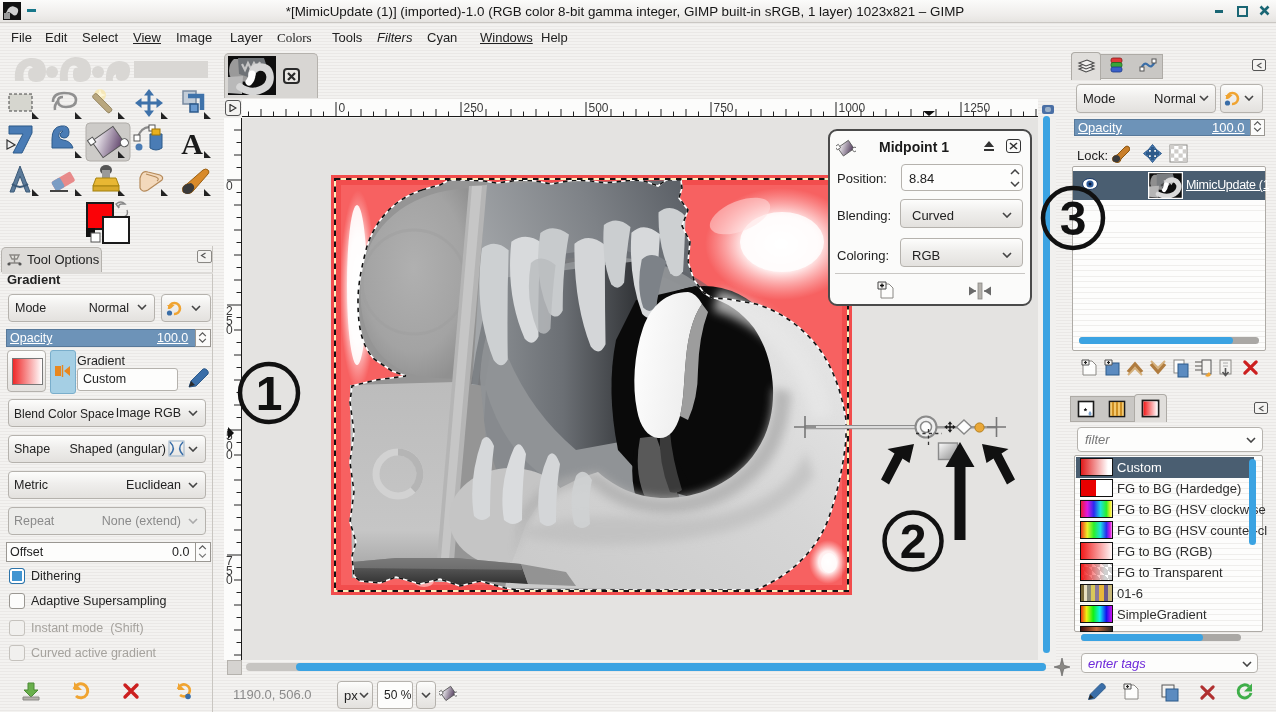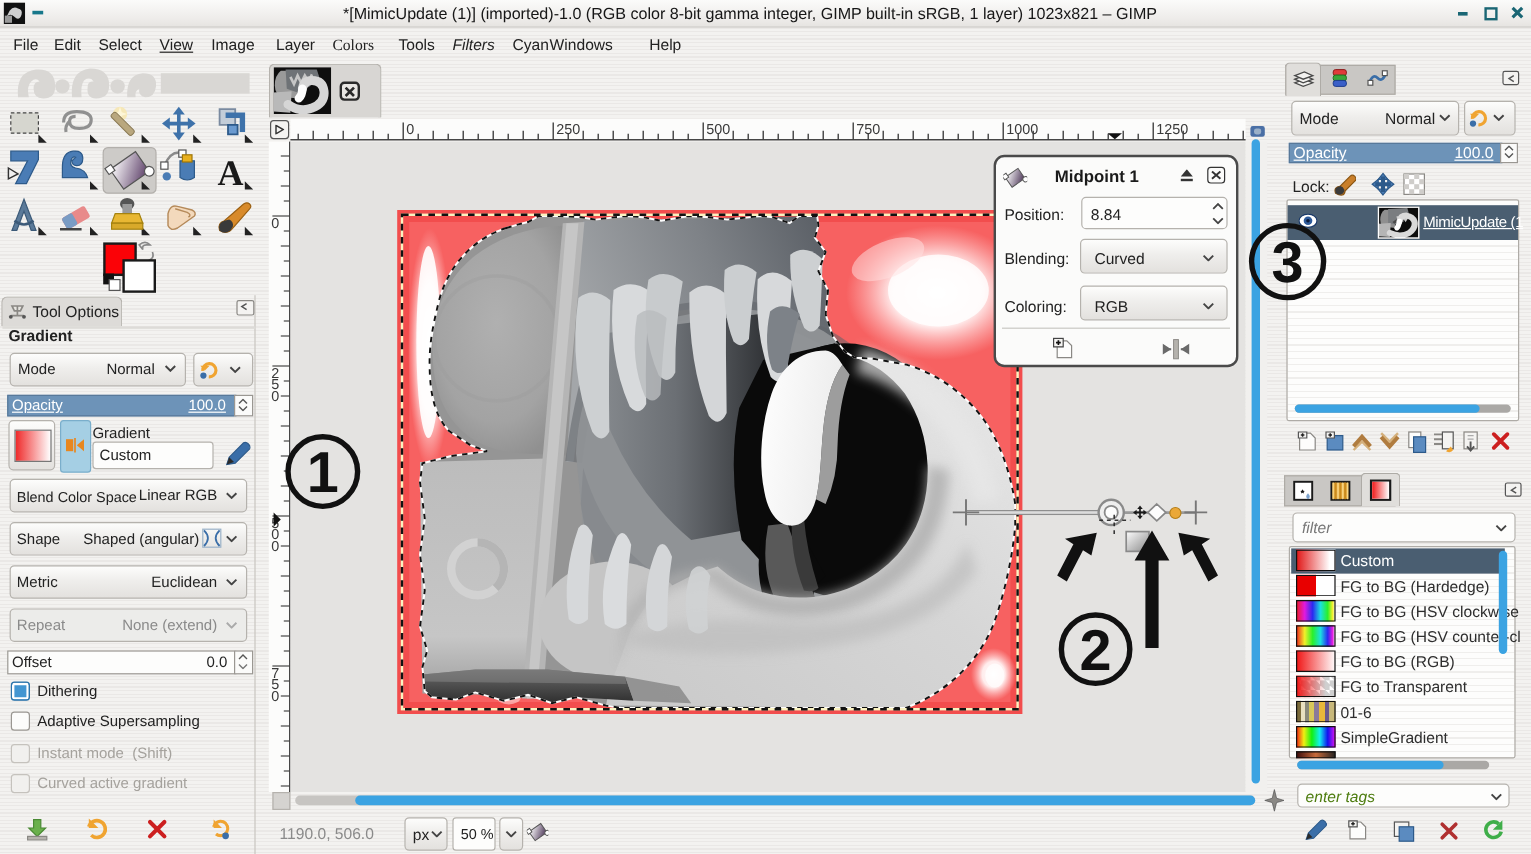--- a/index.html
+++ b/index.html
@@ -37,21 +37,21 @@
   <span class="lbl" style="left:11px;top:7px;">File</span>
   <span class="lbl" style="left:45px;top:7px;">Edit</span>
   <span class="lbl" style="left:82px;top:7px;">Select</span>
   <span class="lbl" style="left:133px;top:7px;text-decoration:underline;">View</span>
   <span class="lbl" style="left:176px;top:7px;">Image</span>
   <span class="lbl" style="left:230px;top:7px;">Layer</span>
   <span class="lbl" style="left:277px;top:7px;font-family:Liberation Serif, serif;">Colors</span>
   <span class="lbl" style="left:332px;top:7px;">Tools</span>
   <span class="lbl" style="left:377px;top:7px;font-style:italic;">Filters</span>
   <span class="lbl" style="left:427px;top:7px;">Cyan</span>
-  <span class="lbl" style="left:458px;top:7px;">Windows</span>
+  <span class="lbl" style="left:480px;top:7px;text-decoration:underline;">Windows</span>
   <span class="lbl" style="left:541px;top:7px;">Help</span>
 </div>
 
 <div class="abs" id="toolbox" style="left:0;top:48px;width:218px;height:200px;">
 <svg class="abs" style="left:0;top:0" width="218" height="200" viewBox="0 0 218 200">
 
   <g fill="#d9d7d4">
     <path d="M15 33 Q13 12 30 10 Q46 9 46 24 Q46 34 36 34 Q28 34 28 26 Q28 20 33 20 Q30 16 26 20 Q22 24 24 33 Z"></path>
     <circle cx="52" cy="24" r="6"></circle>
     <path d="M60 33 Q58 11 75 9 Q91 9 91 23 Q91 34 80 34 Q72 34 73 25 Q73 19 78 20 Q75 15 70 19 Q67 23 68 33 Z"></path>
@@ -216,21 +216,21 @@
   <div class="lbl" style="left:77px;top:108px;">Gradient</div>
   <div class="entry" style="left:77px;top:122px;width:101px;height:23px;"></div>
   <div class="lbl" style="left:83px;top:126px;">Custom</div>
   <svg class="abs" style="left:185px;top:121px" width="24" height="24" viewBox="0 0 24 24">
       <path d="M4 20 l2 -6 L18 2 q2 -1 4 1 q2 2 1 4 L11 19 Z" fill="#3a6ea8" stroke="#2d5a8a"></path>
       <path d="M4 20 l2 -6 l4 4 z" fill="#2a2a2a"></path>
     </svg>
 
   <div class="btn" style="left:8px;top:153px;width:198px;height:28px;"></div>
   <div class="lbl" style="left:14px;top:161px;font-size:12px;">Blend Color Space</div>
-  <div class="lbl" style="right:31px;top:160px;">Linear RGB</div>
+  <div class="lbl" style="right:31px;top:160px;">Image RGB</div>
   <svg class="chev" style="left:188px;top:164px" viewBox="0 0 10 6">
       <path d="M1 1 L5 5 L9 1" fill="none" stroke="#444" stroke-width="1.6"></path>
     </svg>
 
   <div class="btn" style="left:8px;top:189px;width:198px;height:28px;"></div>
   <div class="lbl" style="left:14px;top:196px;">Shape</div>
   <div class="lbl" style="right:46px;top:196px;">Shaped (angular)</div>
   <svg class="abs" style="left:168px;top:194px" width="17" height="17" viewBox="0 0 17 17">
       <rect x="1" y="1" width="15" height="15" fill="none" stroke="#9ab2c8"></rect>
       <path d="M2 2 Q8.5 8.5 2 15 M15 2 Q8.5 8.5 15 15" fill="none" stroke="#3a6ea8" stroke-width="1.5"></path>
@@ -870,21 +870,21 @@
       <div class="lbl" style="left:42px;top:151px;color:#2e2e2e;">SimpleGradient</div>
       <div class="abs" style="left:5px;top:170px;width:33px;height:6px;background:linear-gradient(90deg,#3a0a0a,#c86a3a,#222);box-shadow:inset 0 0 0 1px #111;"></div>
     </div>
 
   <div class="abs" style="left:193px;top:411px;width:7px;height:86px;background:#3ba3e2;border-radius:4px;"></div>
 
   <div class="abs" style="left:25px;top:586px;width:160px;height:7px;background:#aaa8a5;border-radius:4px;"></div>
   <div class="abs" style="left:25px;top:586px;width:122px;height:7px;background:#3ba3e2;border-radius:4px;"></div>
 
   <div class="entry" style="left:25px;top:605px;width:177px;height:20px;border-radius:4px;"></div>
-  <div class="lbl" style="left:32px;top:608px;font-style:italic;color:#4d7c0f;">enter tags</div>
+  <div class="lbl" style="left:32px;top:608px;font-style:italic;color:#6d28d9;">enter tags</div>
   <svg class="chev" style="left:186px;top:613px" viewBox="0 0 10 6">
       <path d="M1 1 L5 5 L9 1" fill="none" stroke="#444" stroke-width="1.6"></path>
     </svg>
 
   <svg class="abs" style="left:29px;top:634px" width="21" height="21" viewBox="0 0 24 24">
       <path d="M4 20 l2 -6 L18 2 q2 -1 4 1 q2 2 1 4 L11 19 Z" fill="#3a6ea8" stroke="#2d5a8a"></path>
       <path d="M4 20 l2 -6 l4 4 z" fill="#2a2a2a"></path>
     </svg>
   <svg class="abs" style="left:66px;top:634px" width="19" height="20" viewBox="0 0 19 20">
       <path d="M3 3 h9 l4 4 v10 h-13 z" fill="#fdfdfc" stroke="#8a8884"></path>

